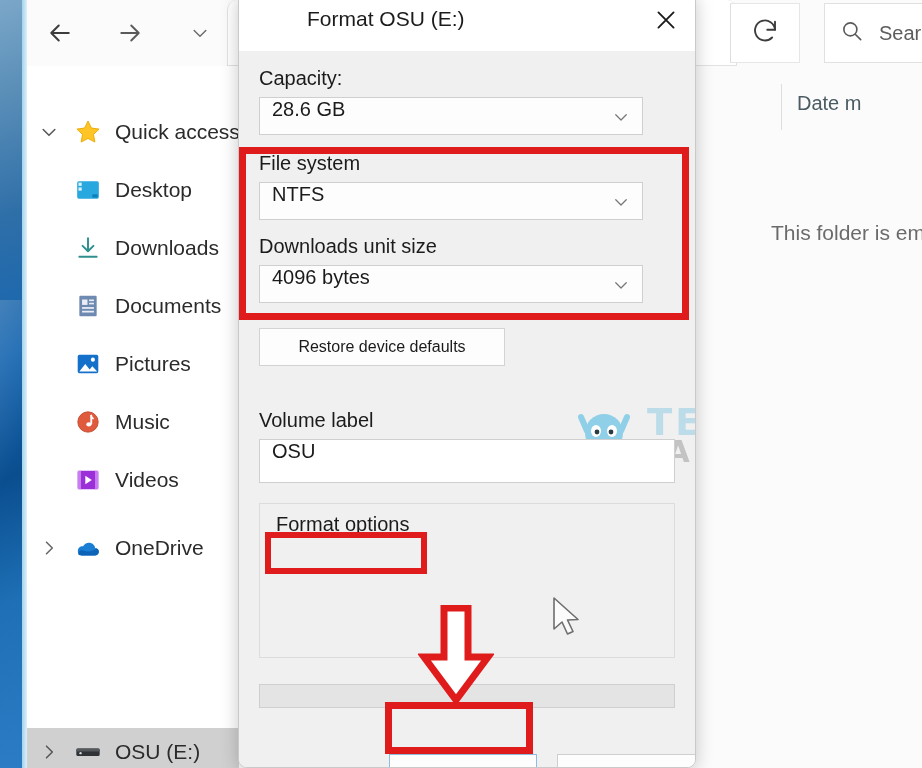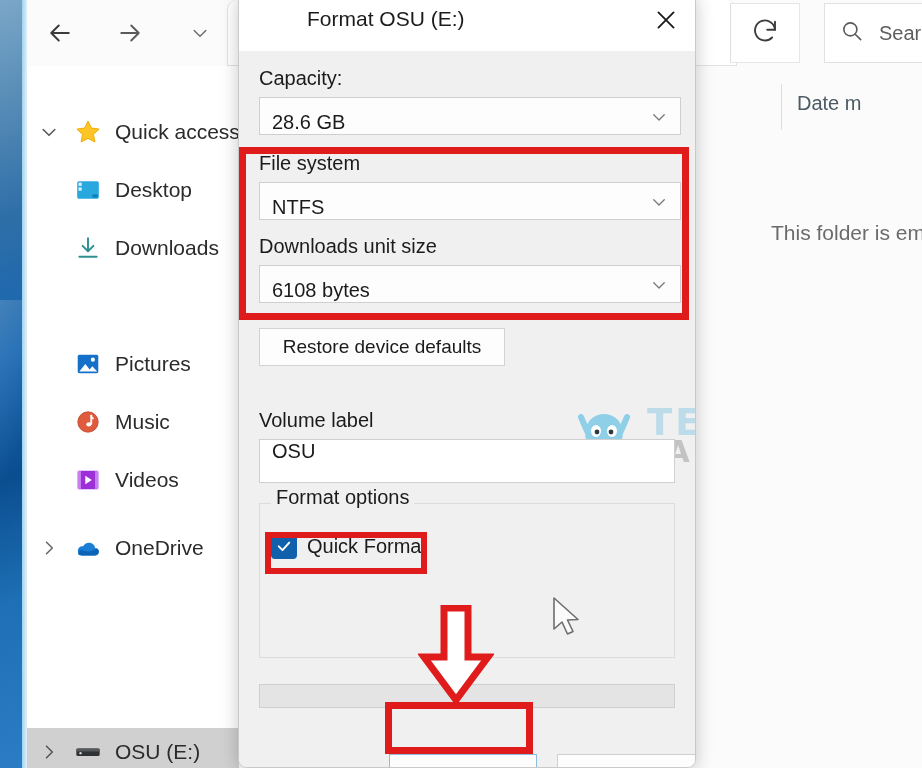--- a/index.html
+++ b/index.html
@@ -133,40 +133,40 @@
   }
   .dlg-body {
     position: absolute; left: 0; top: 58px; width: 456px; height: 716px;
     background: #f0f0f0;
   }
 
   .fld-label {
     position: absolute; font-size: 20px; color: #1b1b1b; white-space: nowrap;
   }
   .combo {
-    position: absolute; left: 20px; width: 422px; height: 38px;
+    position: absolute; left: 20px; width: 384px; height: 38px;
     background: #fdfdfd; border: 1px solid #cfcfcf;
-    display: flex; align-items: flex-end;
+    display: flex; align-items: flex-start;
   }
   .combo-val { font-size: 20px; color: #1b1b1b; padding-left: 12px; }
   .combo-arr {
     position: absolute; right: 12px; top: 0; height: 38px;
     display: flex; align-items: center; color: #666;
   }
   .textbox {
     position: absolute; left: 20px; width: 416px; height: 44px;
     background: #ffffff; border: 1px solid #cfcfcf;
     display: flex; align-items: flex-start;
   }
   .textbox-val { font-size: 20px; color: #1b1b1b; padding-left: 12px; }
 
   .btn-restore {
     position: absolute; left: 20px; top: 277px; width: 246px; height: 38px;
     background: #fdfdfd; border: 1px solid #d3d3d3;
-    font-size: 19px; color: #1b1b1b;
+    font-size: 16px; color: #1b1b1b;
     display: flex; align-items: center; justify-content: center;
   }
 
   .groupbox {
     position: absolute; left: 20px; width: 416px;
     border: 1px solid #dcdcdc;
   }
   .group-legend {
     position: absolute; font-size: 20px; color: #1b1b1b;
     background: #f0f0f0; padding: 0 5px; white-space: nowrap;
@@ -316,20 +316,34 @@
         <span class="chev"></span>
         <span class="nav-ico">
           <svg width="26" height="26" viewBox="0 0 24 24" fill="none" stroke="#2f8f8f" stroke-width="1.8">
               <path d="M12 3v12M12 15l-5-5M12 15l5-5" stroke-linecap="round" stroke-linejoin="round"></path>
               <path d="M4 20h16" stroke-linecap="round"></path>
             </svg>
         </span>
         <span class="nav-lbl">Downloads</span>
       </div>
 
+      <div class="nav-item" style="top:216px">
+        <span class="chev"></span>
+        <span class="nav-ico">
+          <svg width="26" height="26" viewBox="0 0 24 24">
+              <rect x="4" y="2.5" width="16" height="19" rx="1" fill="#6f8ab0"></rect>
+              <rect x="6.5" y="6" width="5" height="5" fill="#e9eef6"></rect>
+              <rect x="6.5" y="13" width="11" height="1.6" fill="#e9eef6"></rect>
+              <rect x="6.5" y="16.4" width="11" height="1.6" fill="#e9eef6"></rect>
+              <rect x="13" y="6" width="4.5" height="1.5" fill="#e9eef6"></rect>
+              <rect x="13" y="9" width="4.5" height="1.5" fill="#e9eef6"></rect>
+            </svg>
+        </span>
+        <span class="nav-lbl">Documents</span>
+      </div>
 
       <div class="nav-item" style="top:274px">
         <span class="chev"></span>
         <span class="nav-ico">
           <svg width="26" height="26" viewBox="0 0 24 24">
               <rect x="2.5" y="3.5" width="19" height="17" rx="1.5" fill="#1570c9"></rect>
               <circle cx="16.5" cy="8" r="1.9" fill="#ffffff"></circle>
               <path d="M4 19l5.5-7 4 5 2.5-3 4.5 5z" fill="#ffffff"></path>
             </svg>
         </span>
@@ -434,21 +448,21 @@
         <span class="combo-val">NTFS</span>
         <span class="combo-arr">
           <svg width="18" height="18" viewBox="0 0 24 24" fill="none" stroke="#777" stroke-width="1.7">
               <path d="M5 9l7 7 7-7" stroke-linecap="round" stroke-linejoin="round"></path>
             </svg>
         </span>
       </div>
 
       <div class="fld-label" style="left:20px; top:184px">Downloads unit size</div>
       <div class="combo" style="top:214px">
-        <span class="combo-val">6108 bytes</span>
+        <span class="combo-val">4096 bytes</span>
         <span class="combo-arr">
           <svg width="18" height="18" viewBox="0 0 24 24" fill="none" stroke="#777" stroke-width="1.7">
               <path d="M5 9l7 7 7-7" stroke-linecap="round" stroke-linejoin="round"></path>
             </svg>
         </span>
       </div>
 
       <div class="btn-restore">Restore device defaults</div>
 
       <div class="watermark">
@@ -468,30 +482,22 @@
 
         <span class="wm-text" id="wm-gamers">GAMERS</span>
       </div>
 
       <div class="fld-label" style="left:20px; top:358px">Volume label</div>
       <div class="textbox" style="top:388px">
         <span class="textbox-val">OSU</span>
       </div>
 
       <div class="groupbox" style="top:452px; height:155px"></div>
-      <div class="group-legend" style="left:32px; top:435px">Format options</div>
-
-      <div class="chk-row" style="left:32px; top:482px">
-        <span class="chk-box">
-          <svg width="18" height="18" viewBox="0 0 24 24" fill="none" stroke="#ffffff" stroke-width="2.6">
-            <path d="M5 12.5l5 5 9-10" stroke-linecap="round" stroke-linejoin="round"></path>
-          </svg>
-        </span>
-        <span class="chk-lbl">Quick Format</span>
-      </div>
+      <div class="group-legend" style="left:32px; top:462px">Format options</div>
+
 
       <div class="progress"></div>
 
       <div class="dlg-btn" id="btn-start">Start</div>
       <div class="dlg-btn" id="btn-close">Close</div>
     </div>
   </div>
 
   <div class="hi-box" id="hi-filesystem"></div>
   <div class="hi-box" id="hi-quick"></div>

